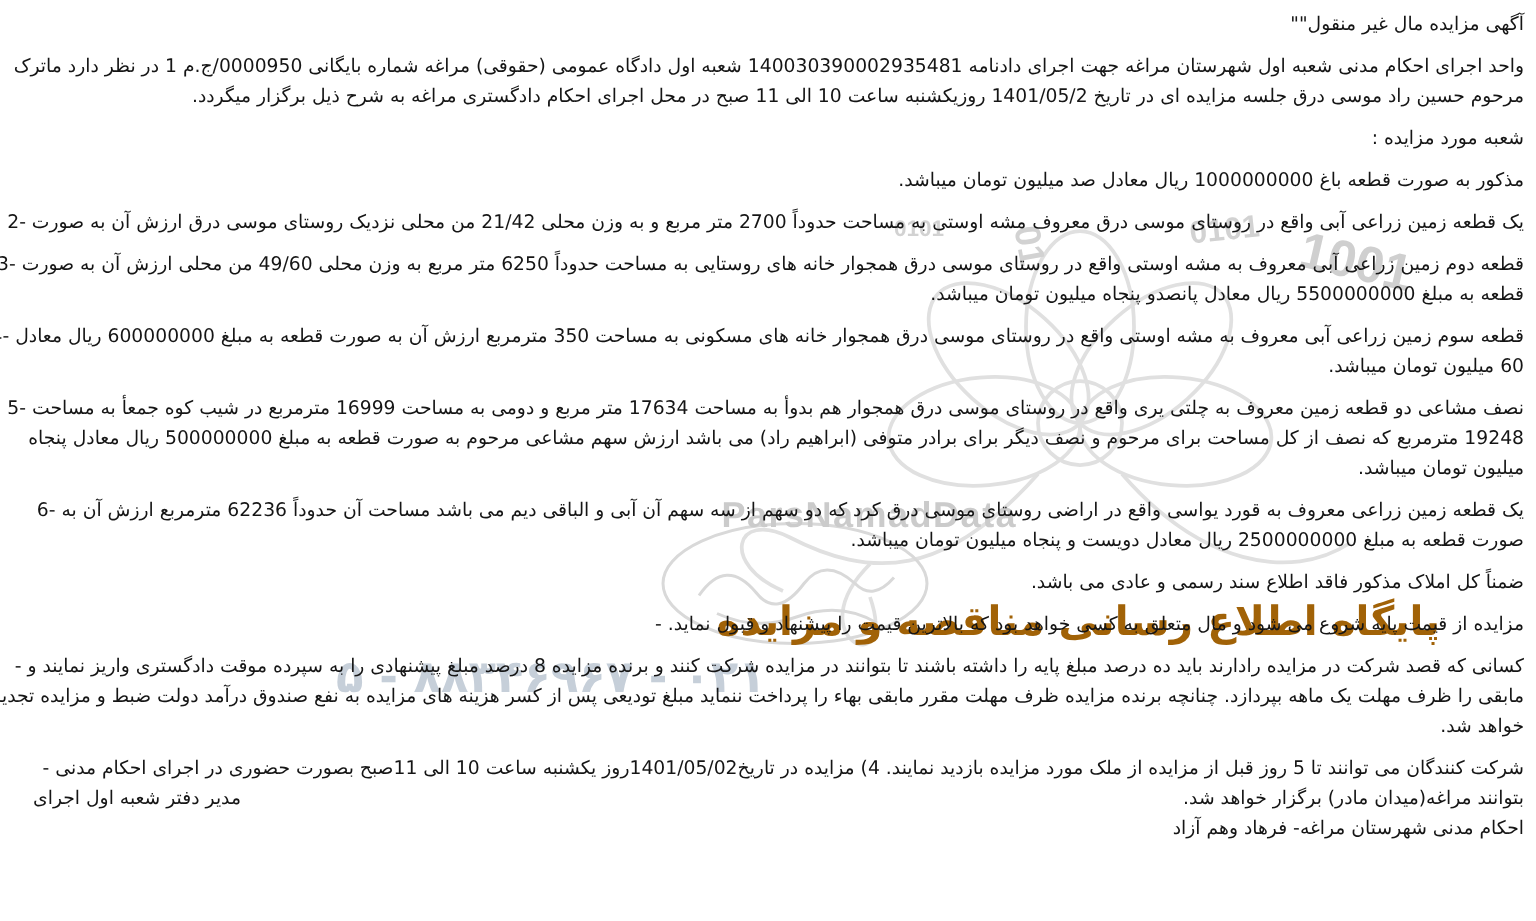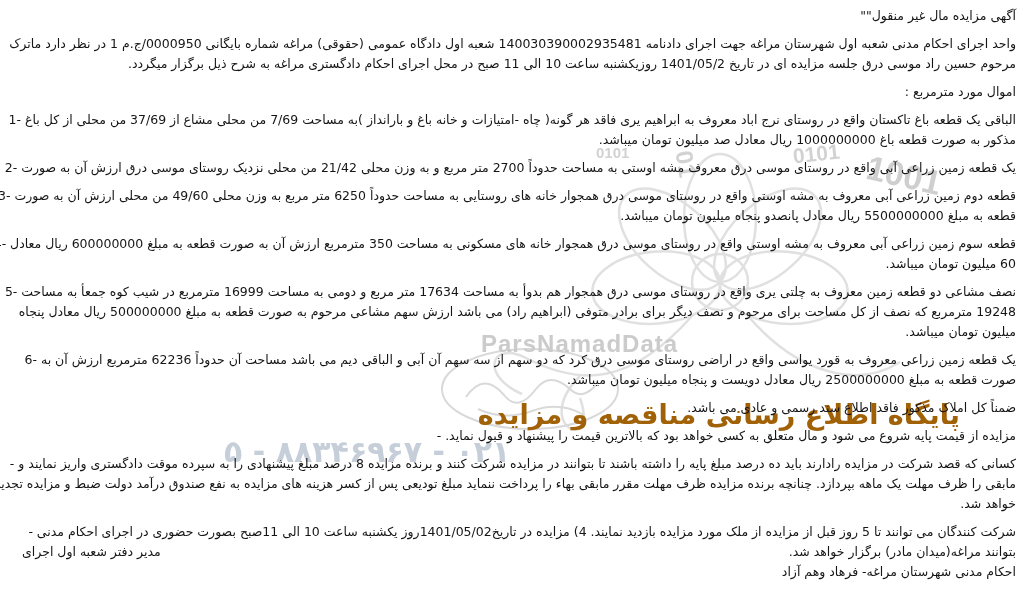--- a/index.html
+++ b/index.html
@@ -71,25 +71,24 @@
   <div class="para">
     <div class="line">آگهی مزایده مال غیر منقول""</div>
   </div>
 
   <div class="para">
     <div class="line">واحد اجرای احکام مدنی شعبه اول شهرستان مراغه جهت اجرای دادنامه 140030390002935481 شعبه اول دادگاه عمومی (حقوقی) مراغه شماره بایگانی 0000950/ج.م 1 در نظر دارد ماترک</div>
     <div class="line">مرحوم حسین راد موسی درق جلسه مزایده ای در تاریخ 1401/05/2 روزیکشنبه ساعت 10 الی 11 صبح در محل اجرای احکام دادگستری مراغه به شرح ذیل برگزار میگردد.</div>
   </div>
 
   <div class="para">
-    <div class="line">اموال مورد مترمربع :</div>
+    <div class="line">شعبه مورد مزایده :</div>
   </div>
 
   <div class="para">
-    <div class="line">الباقی یک قطعه باغ تاکستان واقع در روستای نرج اباد معروف به ابراهیم یری فاقد هر گونه( چاه -امتیازات و خانه باغ و بارانداز )به مساحت 7/69 من محلی مشاع از 37/69 من محلی از کل باغ -1</div>
     <div class="line">مذکور به صورت قطعه باغ 1000000000 ریال معادل صد میلیون تومان میباشد.</div>
   </div>
 
   <div class="para">
     <div class="line">یک قطعه زمین زراعی آبی واقع در روستای موسی درق معروف مشه اوستی به مساحت حدوداً 2700 متر مربع و به وزن محلی 21/42 من محلی نزدیک روستای موسی درق ارزش آن به صورت -2</div>
   </div>
 
   <div class="para">
     <div class="line">قطعه دوم زمین زراعی آبی معروف به مشه اوستی واقع در روستای موسی درق همجوار خانه های روستایی به مساحت حدوداً 6250 متر مربع به وزن محلی 49/60 من محلی ارزش آن به صورت -3</div>
     <div class="line">قطعه به مبلغ 5500000000 ریال معادل پانصدو پنجاه میلیون تومان میباشد.</div>

